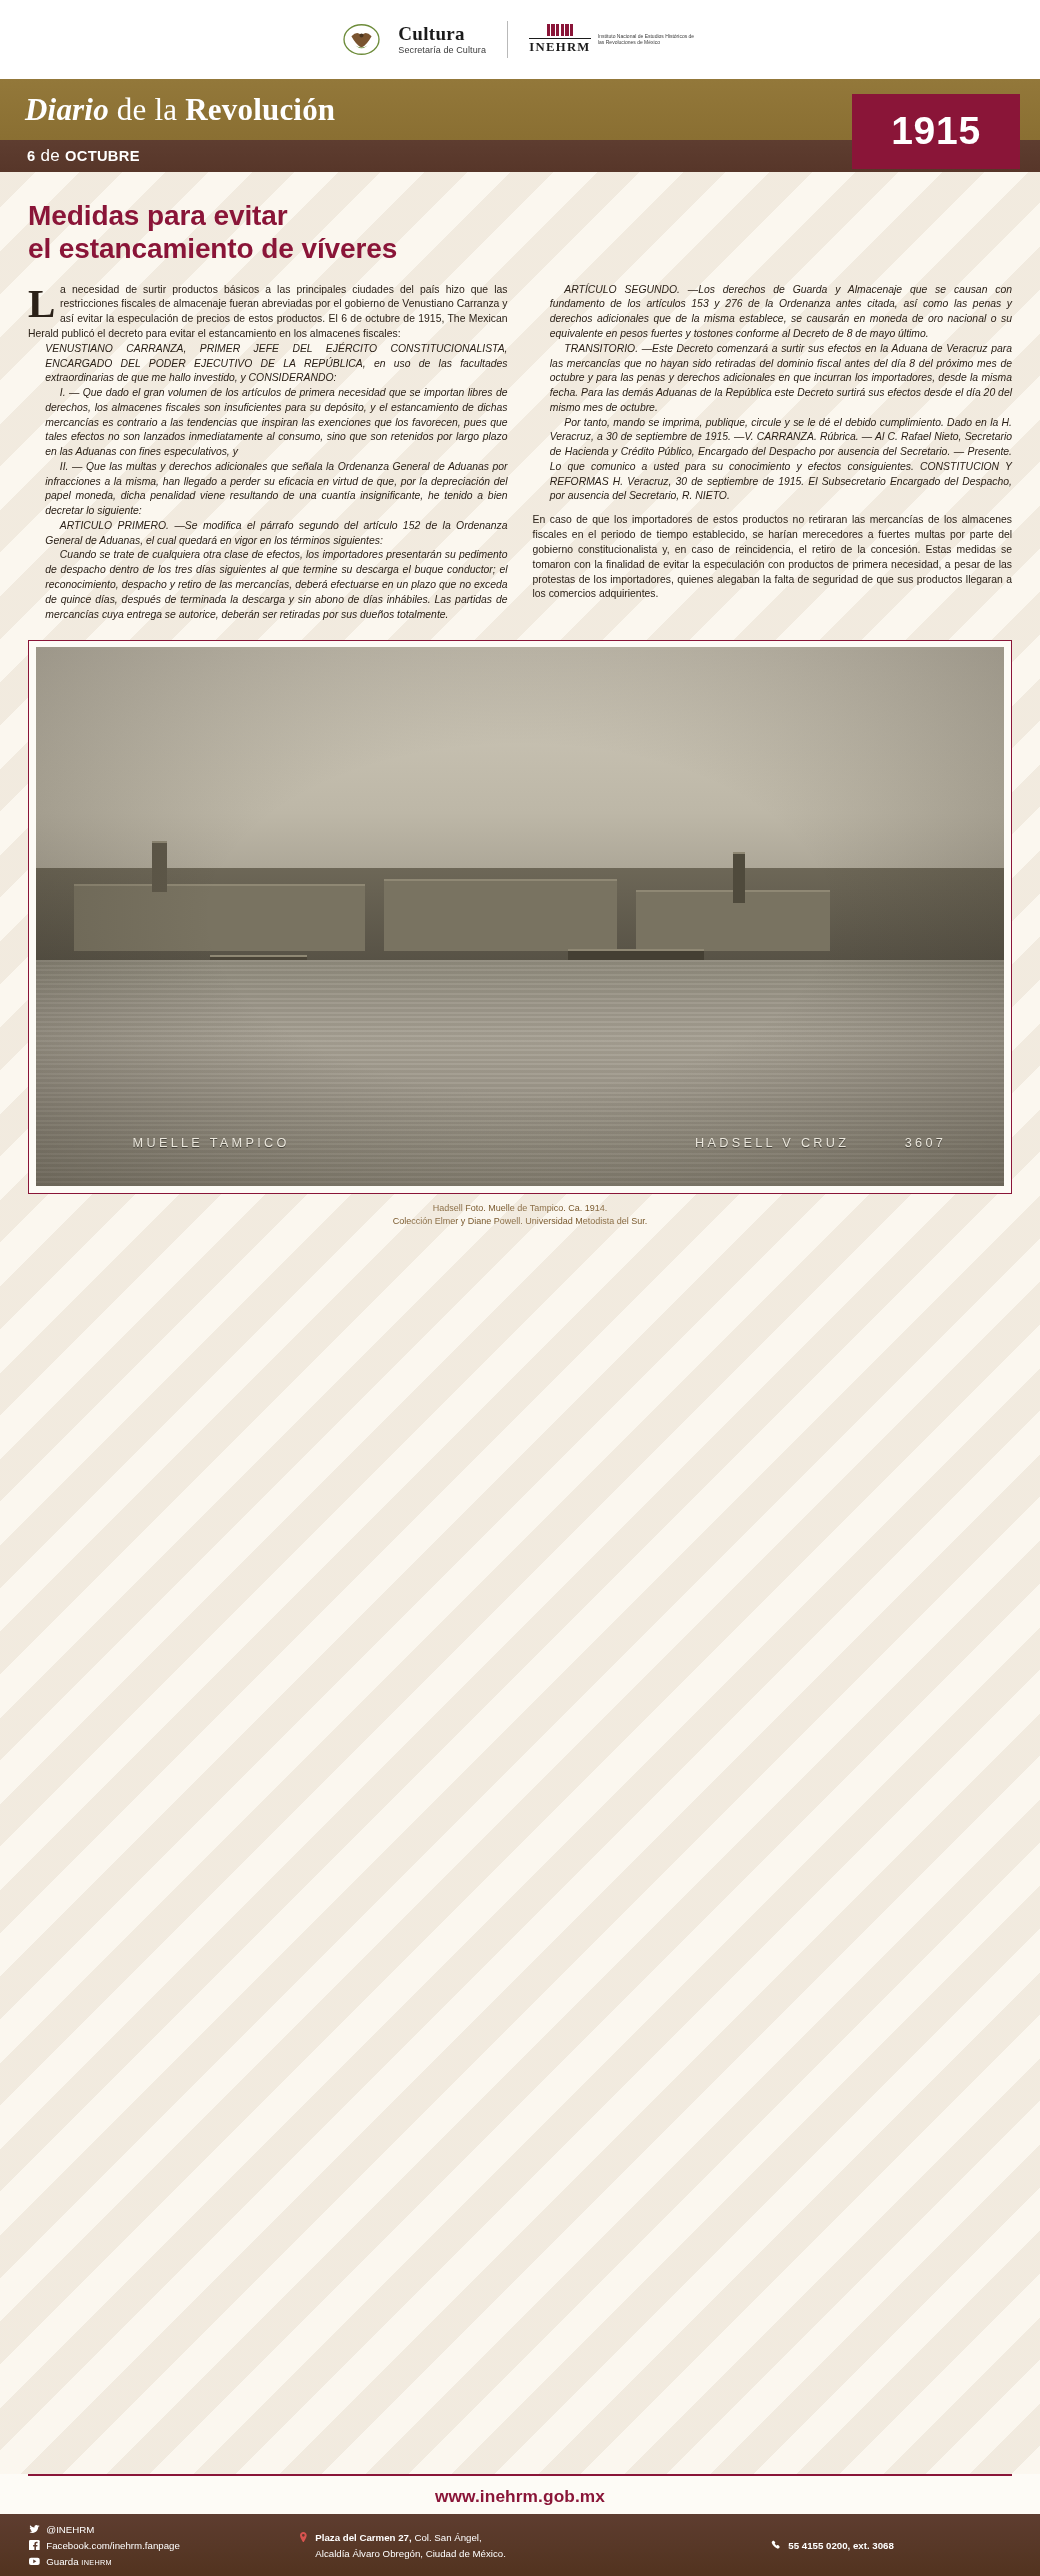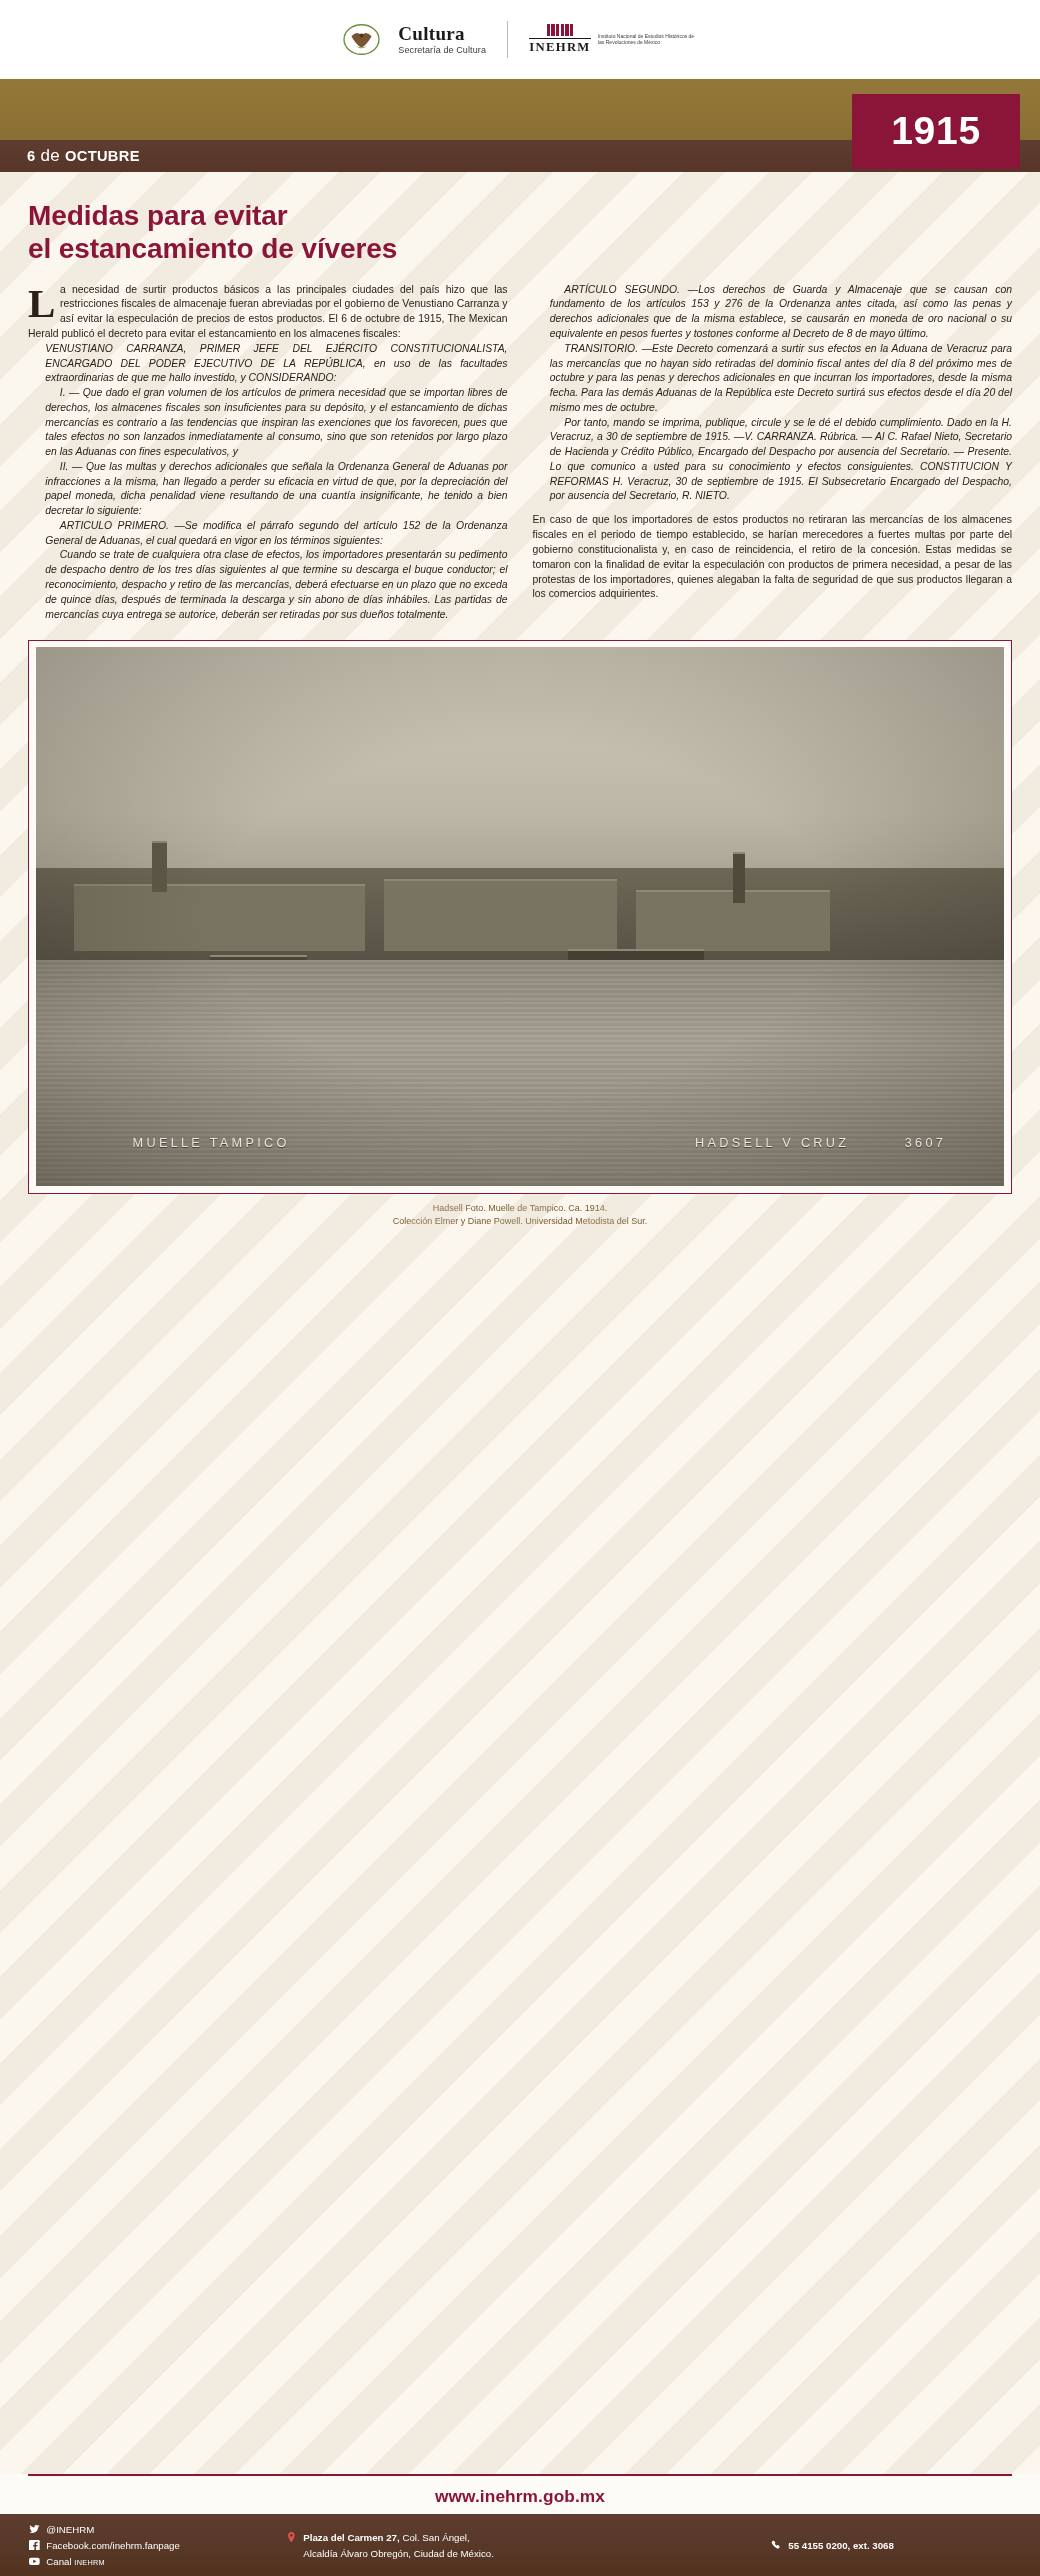--- a/index.html
+++ b/index.html
@@ -294,21 +294,21 @@
     padding: 10.7px 0 6.7px 0;
     letter-spacing: 0.1px;
   }
   .footer-bar {
     background: #5b3a2e;
     background: linear-gradient(180deg,#5e3d30 0%,#52331f 100%);
     color: #ffffff;
     display: flex;
     align-items: center;
     padding: 9.3px 29px;
-    gap: 17px;
+    gap: 29px;
     font-size: 9.7px;
     min-height: 61px;
     box-sizing: border-box;
   }
   .fcol { display: flex; flex-direction: column; gap: 4.7px; }
   .fline { display: flex; align-items: center; gap: 6px; }
   .fline .ic { width: 11.3px; height: 11.3px; flex: 0 0 11.3px; display:flex; align-items:center; justify-content:center; }
   .fcol.social { flex: 0 0 240px; }
   .fcol.addr { flex: 1 1 auto; }
   .fcol.phone { flex: 0 0 240px; }
@@ -347,20 +347,23 @@
             <i></i>
             <i></i>
         </div>
         <div class="inehrm-name">INEHRM</div>
       </div>
       <div class="inehrm-legend">Instituto Nacional de Estudios Históricos de las Revoluciones de México</div>
     </div>
   </div>
 
   <div class="masthead">
+    <div class="masthead-title">
+      <span class="it">Diario</span><span class="lt"> de la </span><span class="bd">Revolución</span>
+    </div>
     <div class="year-badge">1915</div>
   </div>
 
   <div class="datebar">
     <div class="datebar-text">
       <span class="d">6</span><span class="de"> de </span><span class="m">OCTUBRE</span>
     </div>
   </div>
 
   <div class="content">
@@ -434,21 +437,21 @@
           </span>
           <span>Facebook.com/inehrm.fanpage</span>
         </div>
         <div class="fline">
           <span class="ic">
             <svg viewBox="0 0 16 16" width="10.7" height="10.7">
                 <rect x="0" y="2.5" width="16" height="11" rx="3" fill="#ffffff"></rect>
                 <path fill="#5b3a2e" d="M6.4 5.3v5.4L11 8z"></path>
               </svg>
           </span>
-          <span><span>Canal </span><span class="small-caps">INEHRM</span></span>
+          <span><span>Guarda </span><span class="small-caps">INEHRM</span></span>
         </div>
       </div>
 
       <div class="fcol addr">
         <div class="fline">
           <span class="ic pin">
             <svg viewBox="0 0 16 16" width="10.7" height="10.7">
                 <path fill="#d9534f" d="M8 0C5.2 0 3 2.2 3 5c0 3.7 5 11 5 11s5-7.3 5-11c0-2.8-2.2-5-5-5zm0 7a2 2 0 1 1 0-4 2 2 0 0 1 0 4z"></path>
               </svg>
           </span>

